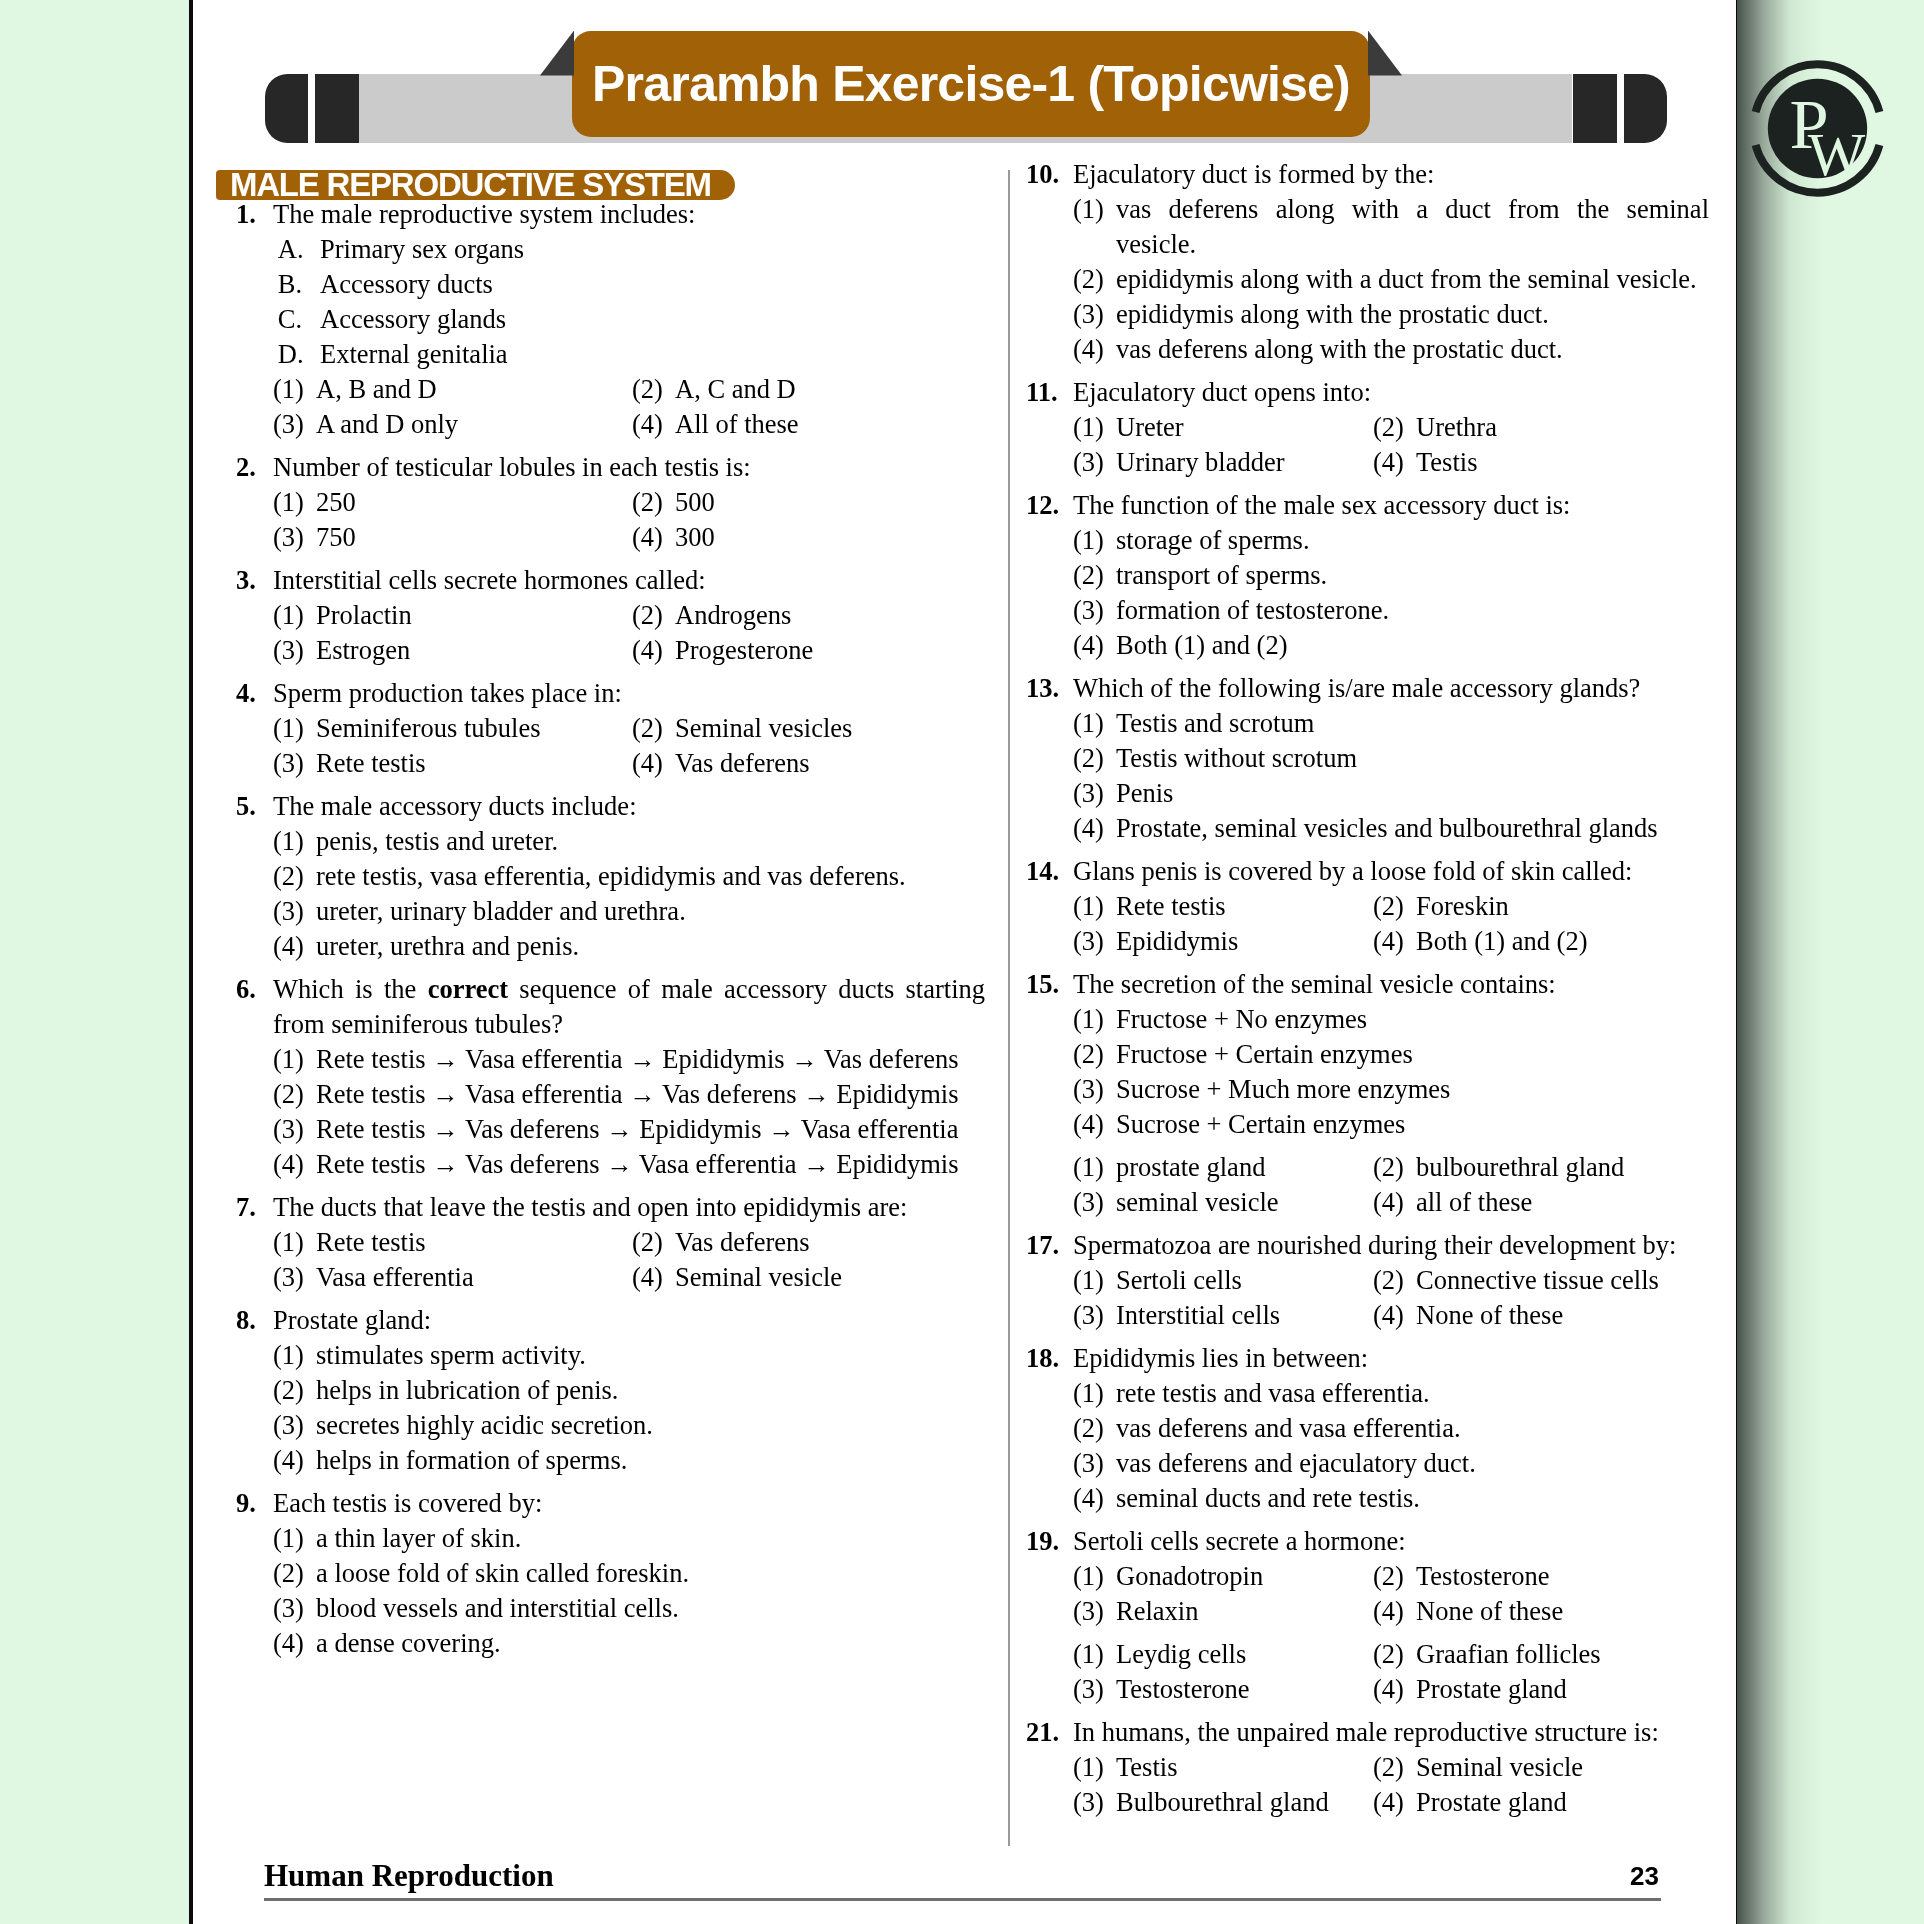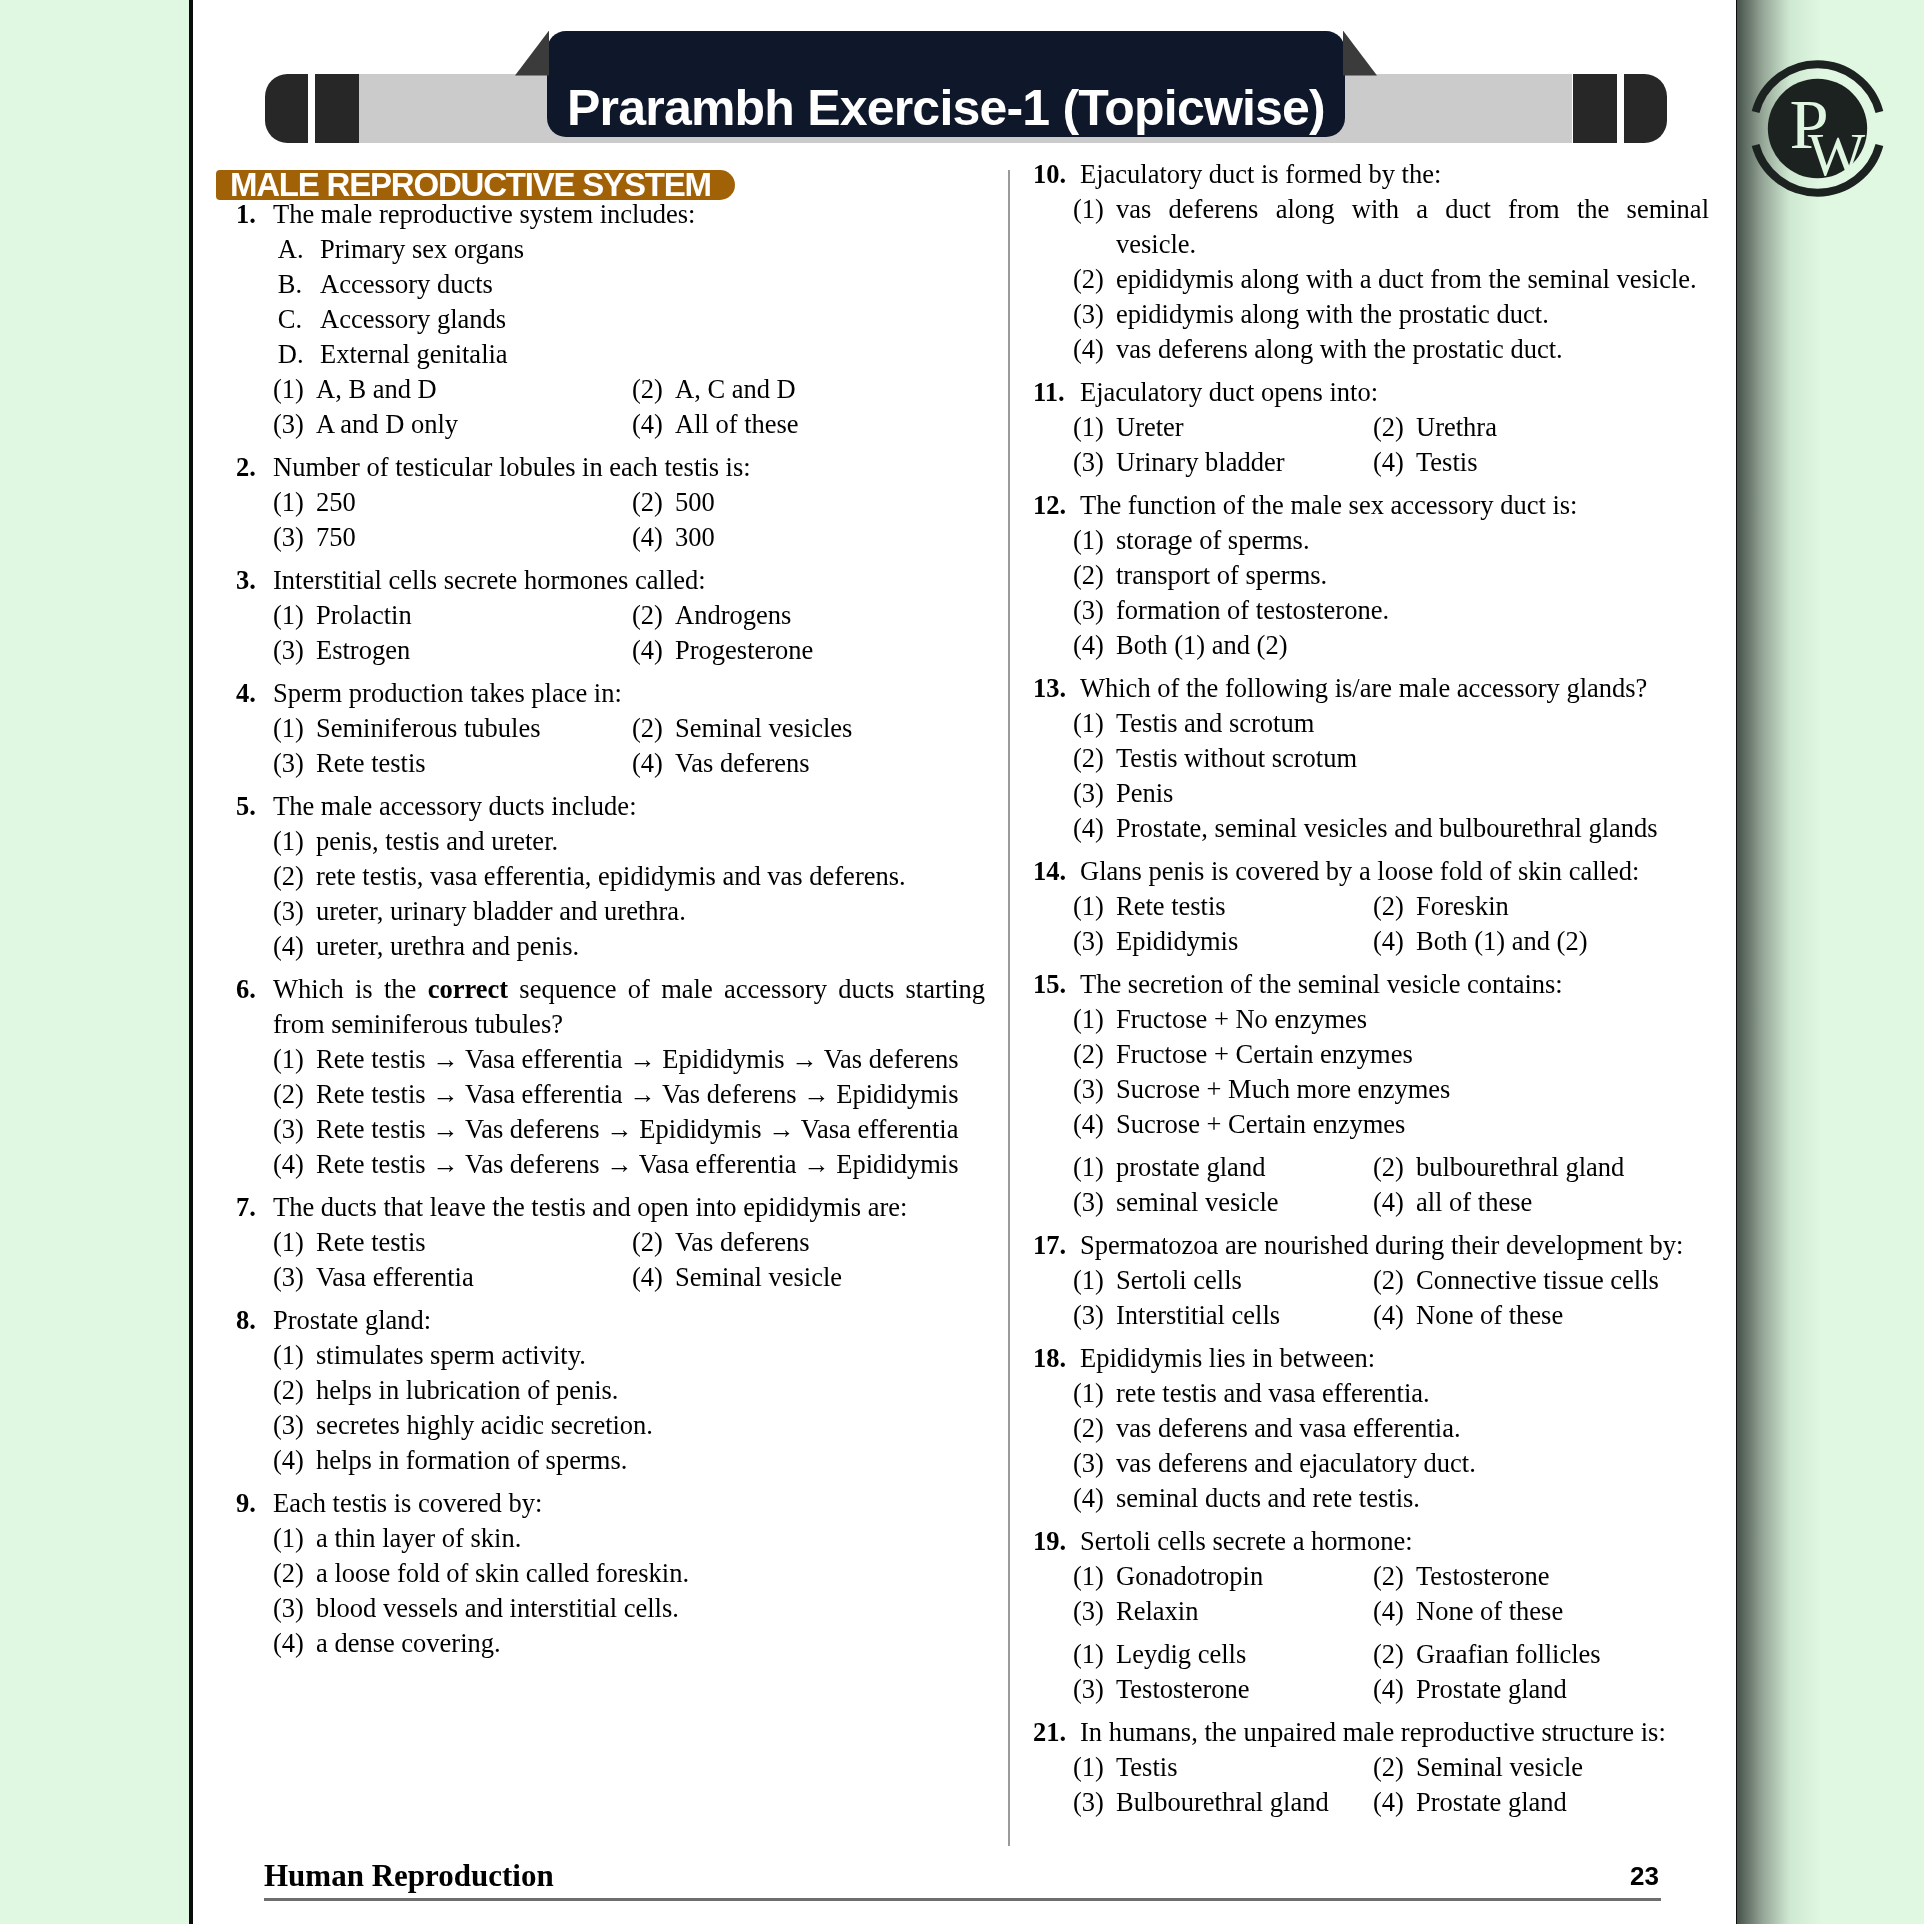--- a/index.html
+++ b/index.html
@@ -18,23 +18,23 @@
     background:linear-gradient(90deg,#46524a 0%,#97a899 14%,#cfe8d1 28%,#e0f8e1 45%,#e0f8e1 100%);
   }
   
   .bar-gray{position:absolute;left:165px;top:74px;width:1214px;height:69px;background:#cbcbcb;}
   .hblock{position:absolute;top:74px;height:69px;background:#272727;}
   .hb-a{left:72px;width:43px;border-radius:22.5px 0 0 22.5px;}
   .hb-b{left:122px;width:44px;}
   .hb-c{left:1380px;width:44px;}
   .hb-d{left:1431px;width:43px;border-radius:0 22.5px 22.5px 0;}
   .title-banner{
-    position:absolute;left:354px;top:30.5px;width:798px;height:106px;
-    background:#0f172a;border-radius:19px;
-    display:flex;align-items:flex-end;justify-content:center;
+    position:absolute;left:379px;top:30.5px;width:798px;height:106px;
+    background:#a16207;border-radius:19px;
+    display:flex;align-items:center;justify-content:center;
   }
   .title-banner .fold{position:absolute;width:34px;height:45px;background:#3b3b3b;top:0;}
   .fold-l{left:-32px;clip-path:polygon(100% 0,100% 100%,0 100%);}
   .fold-r{right:-32px;clip-path:polygon(0 0,0 100%,100% 100%);}
   .title-text{
     font-family:"Liberation Sans", sans-serif;font-weight:bold;font-size:50px;
     color:#ffffff;letter-spacing:-0.8px;white-space:nowrap;
   }
   .section-pill{
     position:absolute;left:22.5px;top:170px;height:30px;
@@ -46,21 +46,21 @@
     color:#ffffff;letter-spacing:-1.2px;white-space:nowrap;
   }
   
   .divider{position:absolute;left:815px;top:170px;width:1.6px;height:1676px;background:#9a9a9a;}
   .qcol{position:absolute;font-size:26.5px;line-height:35px;color:#000;}
   .col1{left:43px;top:197px;width:749px;}
   .col2{left:833px;top:157px;width:683px;}
   .q{margin-bottom:8px;}
   .q-head{display:flex;}
   .q-num{font-weight:bold;min-width:37px;width:37px;}
-  .col2 .q-num{min-width:47px;width:47px;margin-left:7px;}
+  .col2 .q-num{min-width:47px;width:47px;}
   .q-body{flex:1;text-align:justify;}
   .rows .row{display:flex;}
   .let-label{min-width:47px;width:47px;padding-left:4.8px;box-sizing:border-box;}
   .opt{display:flex;}
   .opt-label{min-width:43px;width:43px;}
   .opt-text{flex:1;text-align:justify;}
   .opts-grid{display:grid;}
   .col1 .opts-grid{grid-template-columns:359px 1fr;}
   .col2 .opts-grid{grid-template-columns:300px 1fr;}
   .opts-grid .opt-text{text-align:left;}

